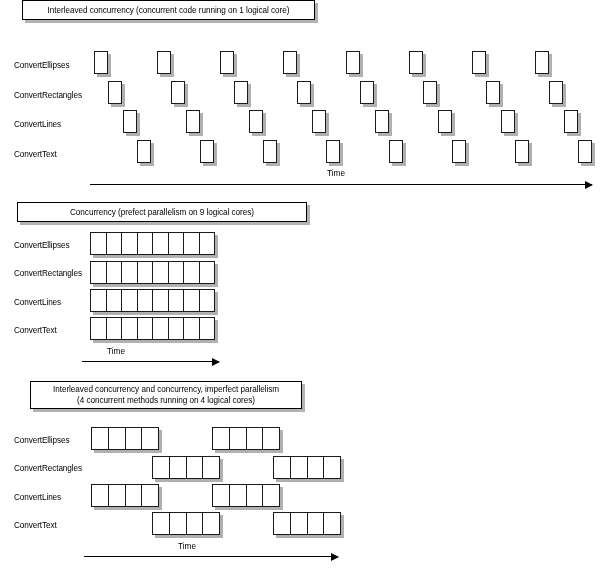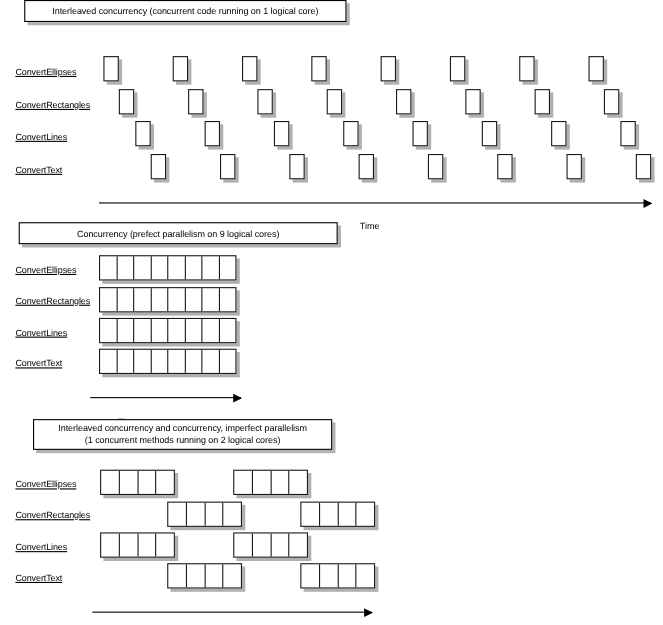--- a/index.html
+++ b/index.html
@@ -34,21 +34,20 @@
   }
 
   
   .row-label {
     position: absolute;
     font-size: 8.2px;
     line-height: 10px;
     letter-spacing: -0.1px;
     white-space: nowrap;
     color: #000;
-    text-decoration: underline;
   }
 
   
   .task-box {
     position: absolute;
     background: #ffffff;
     border: 1.4px solid #1a1a1a;
     box-sizing: border-box;
   }
   .task-box.shadowed {
@@ -89,21 +88,20 @@
     border-bottom: 4px solid transparent;
     border-left: 8px solid #000000;
   }
   .axis-label {
     position: absolute;
     font-size: 8.2px;
     line-height: 10px;
     text-align: center;
     white-space: nowrap;
     color: #000;
-    margin-top: 32px;
   }
 </style>
 </head>
 <body>
 
 <div>
 
   <div class="title-box" style="left:22px; top:0; width:293px; height:20px;">
     <span>Interleaved concurrency (concurrent code running on 1 logical core)</span>
   </div>
@@ -210,21 +208,21 @@
   </div>
 
   <div class="axis-label" style="left:96px; top:347px; width:40px;">Time</div>
   <div class="axis" style="left:82px; top:361px; width:137px;"></div>
 </div>
 
 <div>
 
   <div class="title-box" style="left:30px; top:381px; width:272px; height:28px; flex-direction:column;">
     <span>Interleaved concurrency and concurrency, imperfect parallelism</span>
-    <span>(1 concurrent methods running on 2 logical cores)</span>
+    <span>(4 concurrent methods running on 4 logical cores)</span>
   </div>
 
   <div class="row-label" style="left:14px; top:436px;">ConvertEllipses</div>
   <div class="row-label" style="left:14px; top:464px;">ConvertRectangles</div>
   <div class="row-label" style="left:14px; top:493px;">ConvertLines</div>
   <div class="row-label" style="left:14px; top:521px;">ConvertText</div>
 
   <div class="task-block" style="left:91px; top:427px; width:68px; height:23px;">
     <div class="cell"></div>
     <div class="cell"></div>

